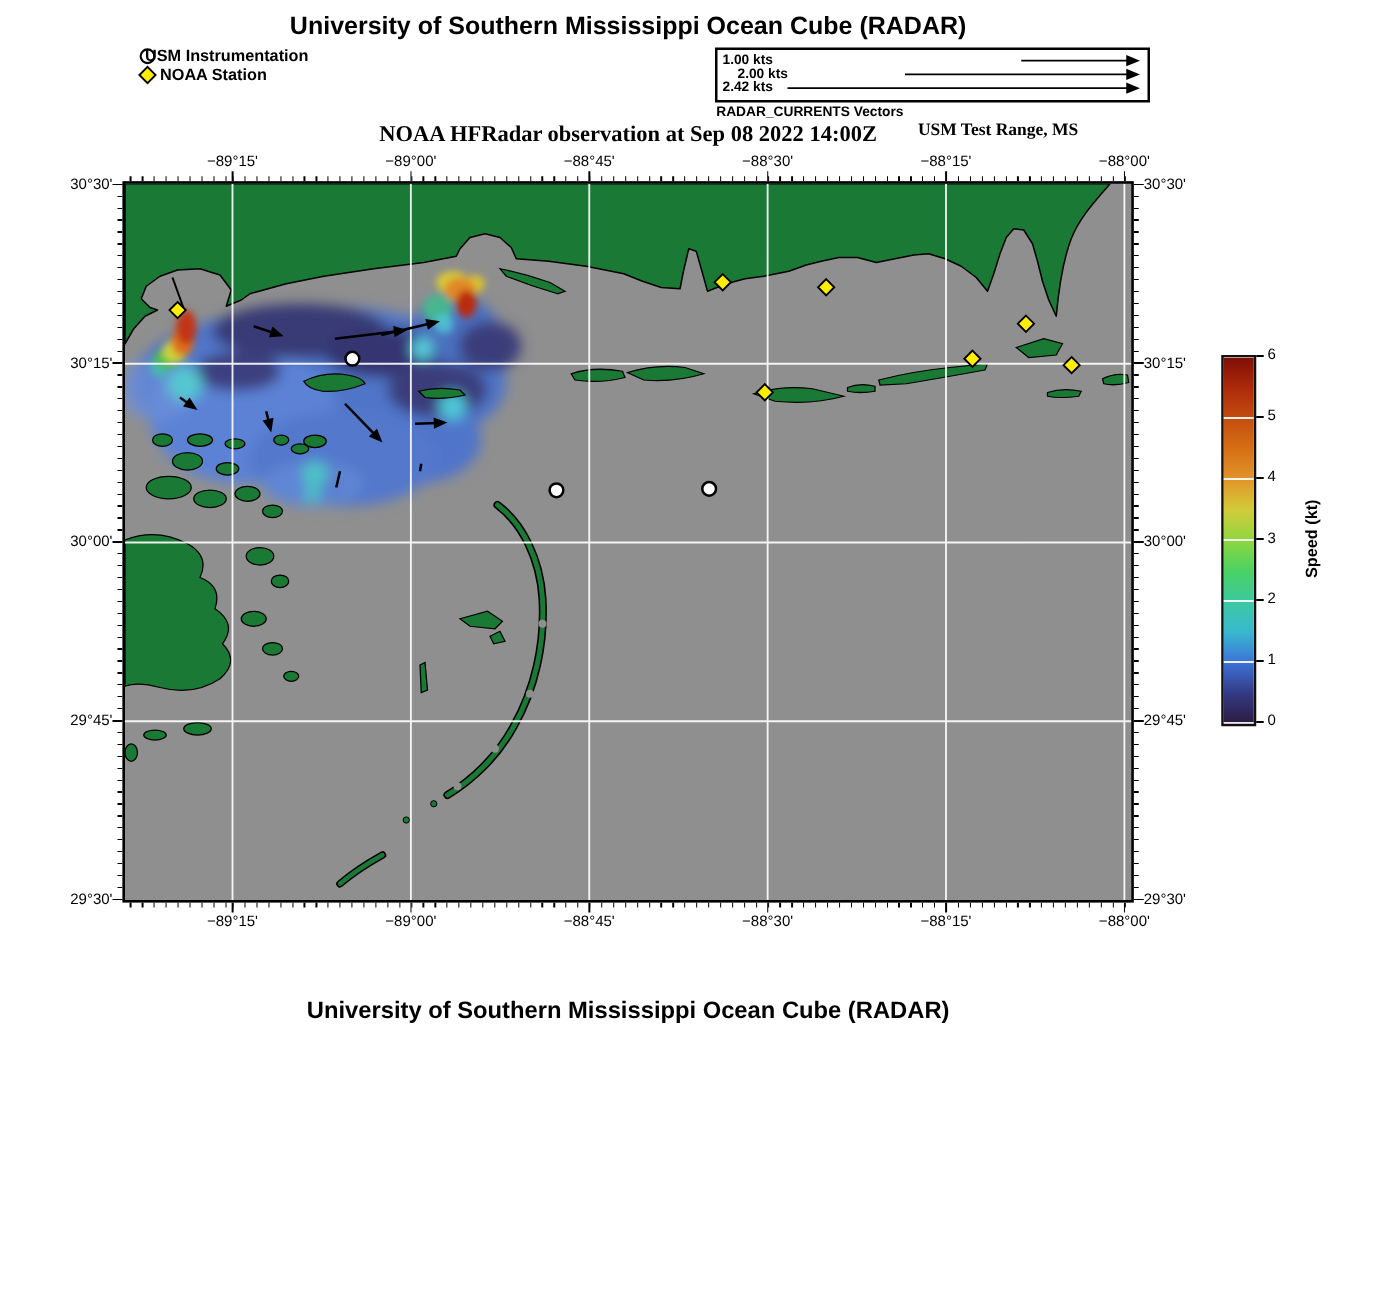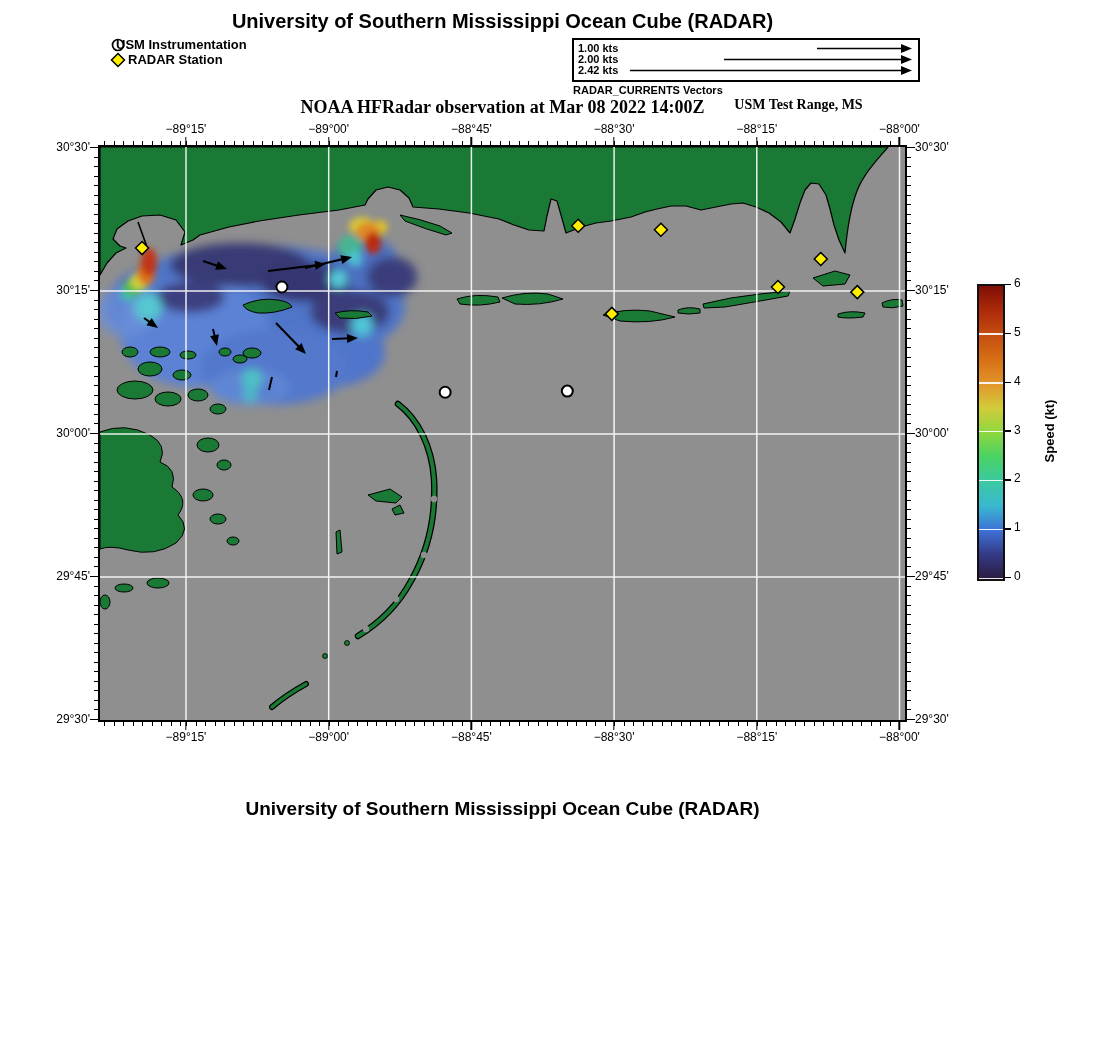--- a/index.html
+++ b/index.html
@@ -54,38 +54,38 @@
 <div class="abs ttl" style="left:100px;top:10px;width:805px;">University of Southern Mississippi Ocean Cube (RADAR)</div>
 
 <svg class="abs" style="left:110px;top:37px;" width="16" height="16">
   <circle cx="8" cy="8" r="5.5" fill="#fff" stroke="#000" stroke-width="1.7"></circle>
 </svg>
 <span class="abs leglab" style="left:116px;top:38px;">USM Instrumentation</span>
 
 <svg class="abs" style="left:110px;top:52px;" width="16" height="16">
   <polygon points="8,1.5 14.5,8 8,14.5 1.5,8" fill="#ffee00" stroke="#000" stroke-width="1.5"></polygon>
 </svg>
-<span class="abs leglab" style="left:128px;top:53px;">RADAR Station</span>
+<span class="abs leglab" style="left:128px;top:53px;">NOAA Station</span>
 
 <div id="vecbox" class="abs">
   <span class="abs veclab" style="left:4px;top:3px;">1.00 kts</span>
-  <span class="abs veclab" style="left:4px;top:14px;">2.00 kts</span>
+  <span class="abs veclab" style="left:16px;top:14px;">2.00 kts</span>
   <span class="abs veclab" style="left:4px;top:25px;">2.42 kts</span>
   <svg id="vecbox-svg" class="abs" style="left:0;top:0;" width="344" height="40">
       <line x1="243" y1="8.5" x2="330" y2="8.5" stroke="#000" stroke-width="1.3"></line>
       <polygon points="338,8.5 327,13 327,4" fill="#000"></polygon>
       <line x1="150" y1="19.5" x2="330" y2="19.5" stroke="#000" stroke-width="1.3"></line>
       <polygon points="338,19.5 327,24 327,15" fill="#000"></polygon>
       <line x1="56" y1="30.5" x2="330" y2="30.5" stroke="#000" stroke-width="1.3"></line>
       <polygon points="338,30.5 327,35 327,26" fill="#000"></polygon>
     </svg>
 </div>
 <div class="abs cap" style="left:549px;top:84px;">RADAR_CURRENTS Vectors</div>
 
-<div class="abs sub" style="left:100px;top:97px;width:805px;">NOAA HFRadar observation at Mar 08 2022 14:00Z</div>
+<div class="abs sub" style="left:100px;top:97px;width:805px;">NOAA HFRadar observation at Sep 08 2022 14:00Z</div>
 <div class="abs rng" style="left:700px;top:97px;width:197px;">USM Test Range, MS</div>
 
 <span class="abs tick xlab" style="left:141px;">−89°15'</span>
 <span class="abs tick xlab" style="left:283.7px;">−89°00'</span>
 <span class="abs tick xlab" style="left:426.4px;">−88°45'</span>
 <span class="abs tick xlab" style="left:569.1px;">−88°30'</span>
 <span class="abs tick xlab" style="left:711.8px;">−88°15'</span>
 <span class="abs tick xlab" style="left:854.5px;">−88°00'</span>
 
 <span class="abs tick xlab2" style="left:141px;">−89°15'</span>

